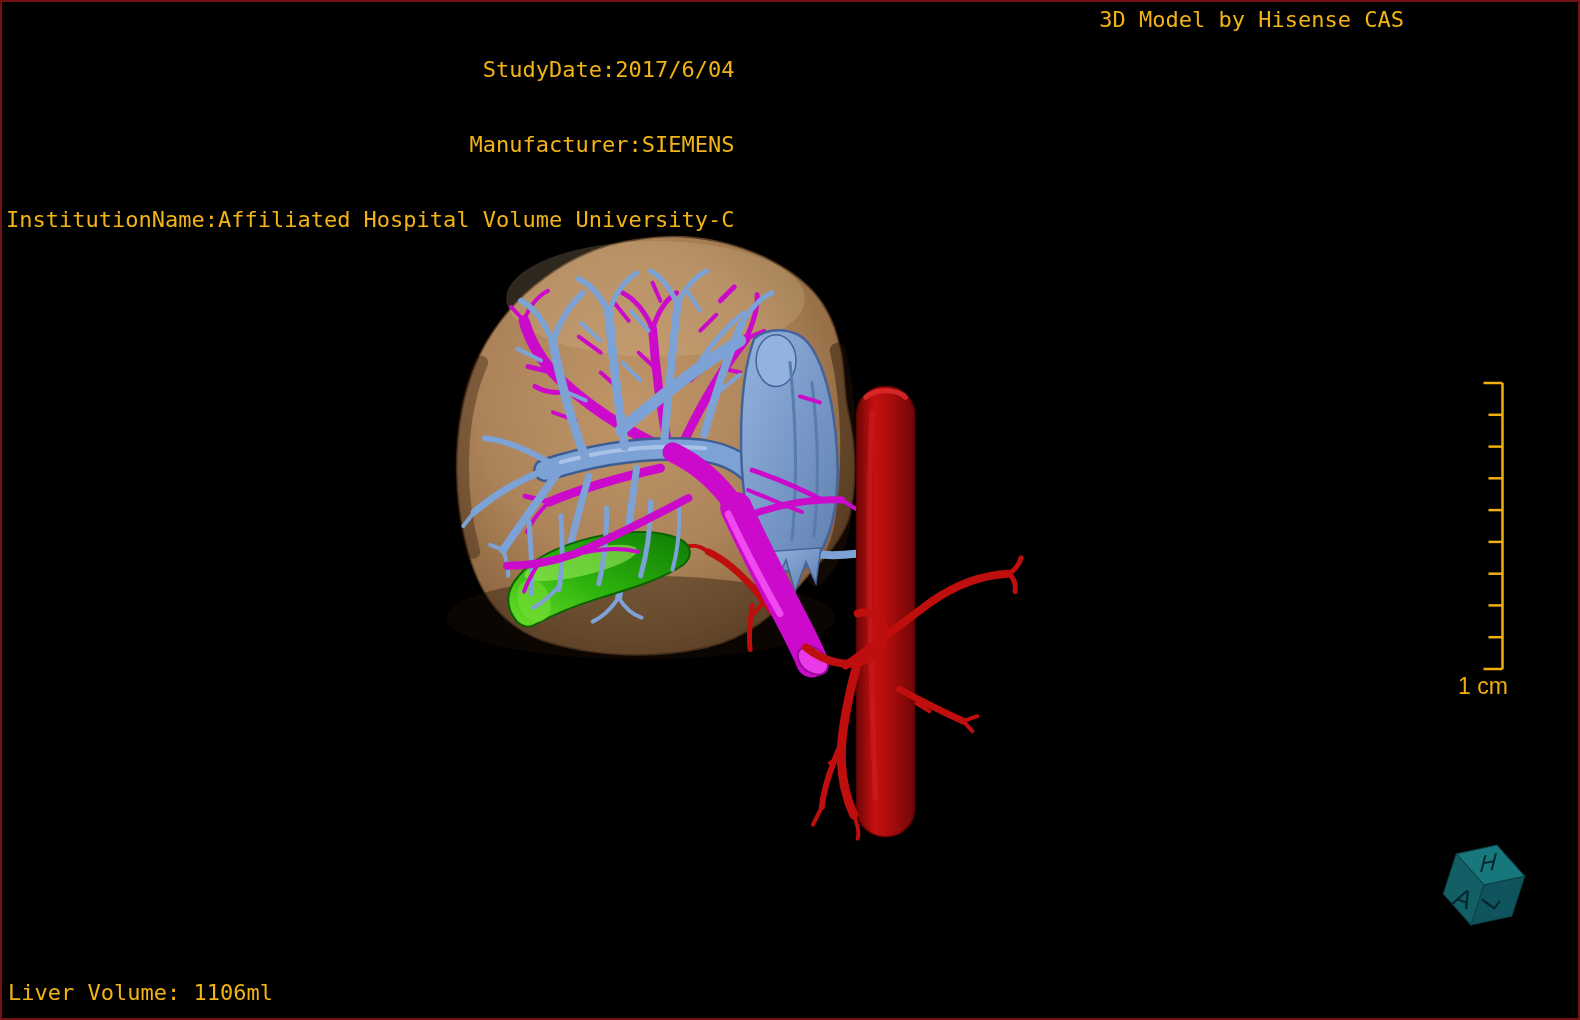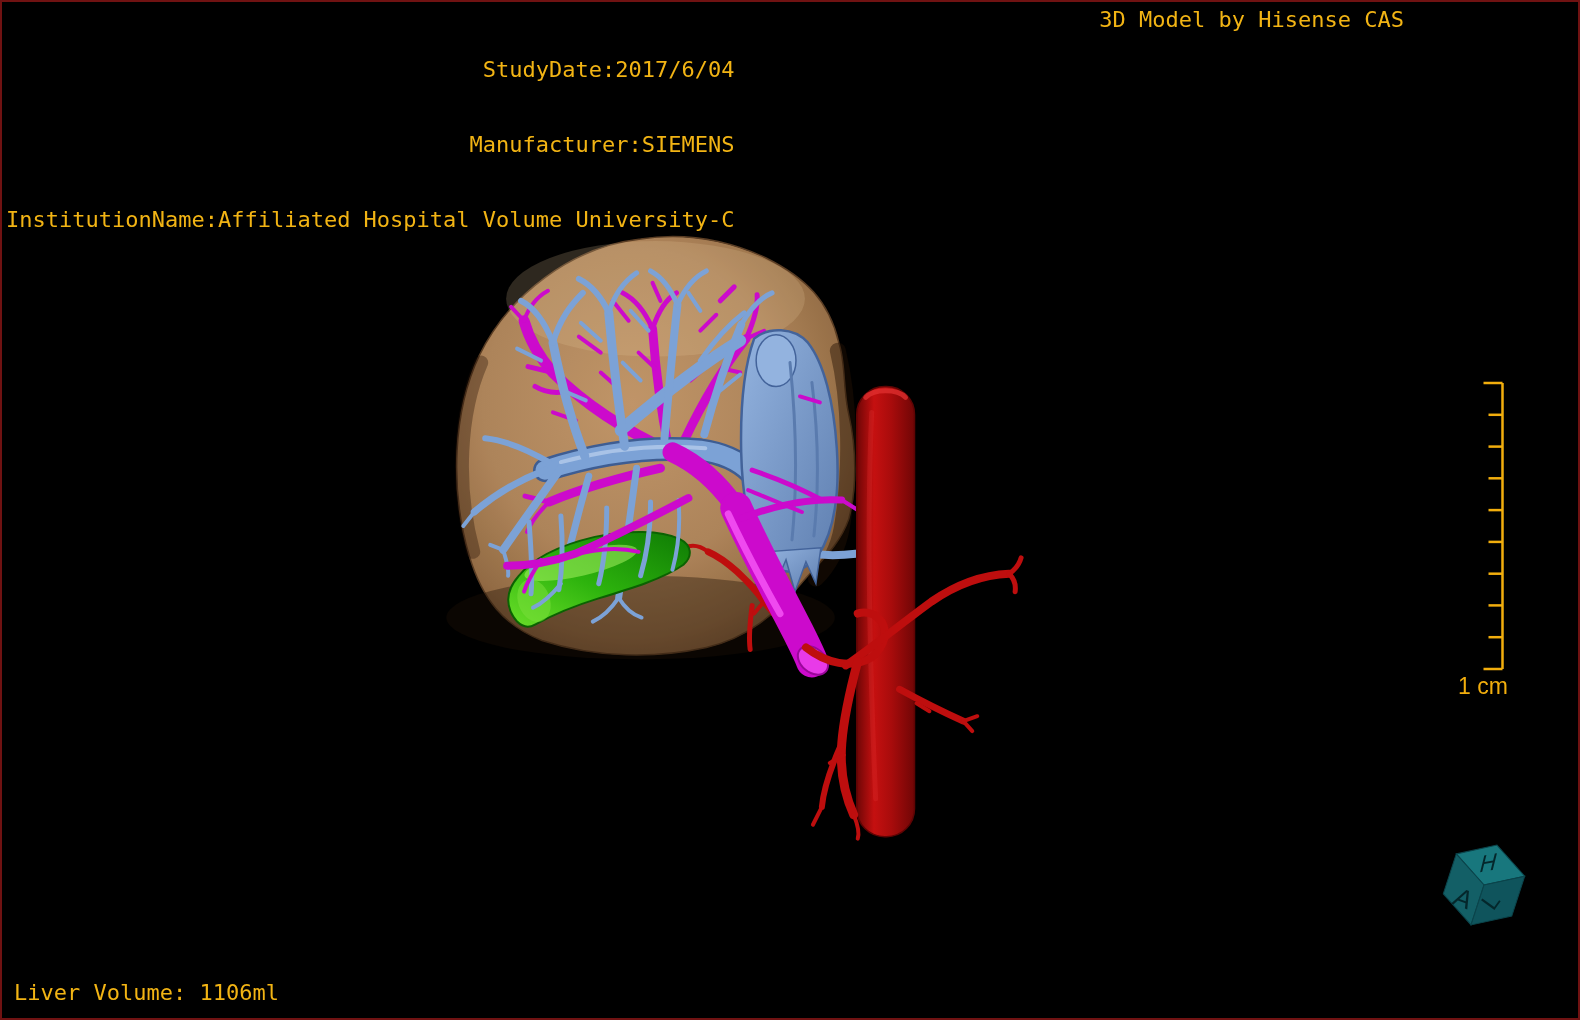--- a/index.html
+++ b/index.html
@@ -18,21 +18,21 @@
     color:#F2B414;
     font-family:"DejaVu Sans Mono","Liberation Mono",monospace;
     font-size:22px;
     line-height:25px;
     white-space:pre;
     letter-spacing:0px;
     text-align:right;
   }
   .info.tl{left:4px;top:5px;}
   .info.tr{top:5px;right:174px;}
-  .info.bl{left:12px;top:978px;}
+  .info.bl{left:6px;top:978px;}
   .ruler-svg{position:absolute;left:1470px;top:374px;width:40px;height:300px;}
   .ruler-label{
     position:absolute;left:1447px;top:663px;width:68px;
     color:#F2AE0D;font-family:"Liberation Sans","DejaVu Sans",sans-serif;
     font-size:23px;text-align:center;white-space:pre;margin-top:8px;
   }
   .brand-cube{position:absolute;left:1412px;top:822px;width:140px;height:124px;}
   .brand-word{
     position:absolute;left:1252px;top:940px;
     color:#2F9D8F;

